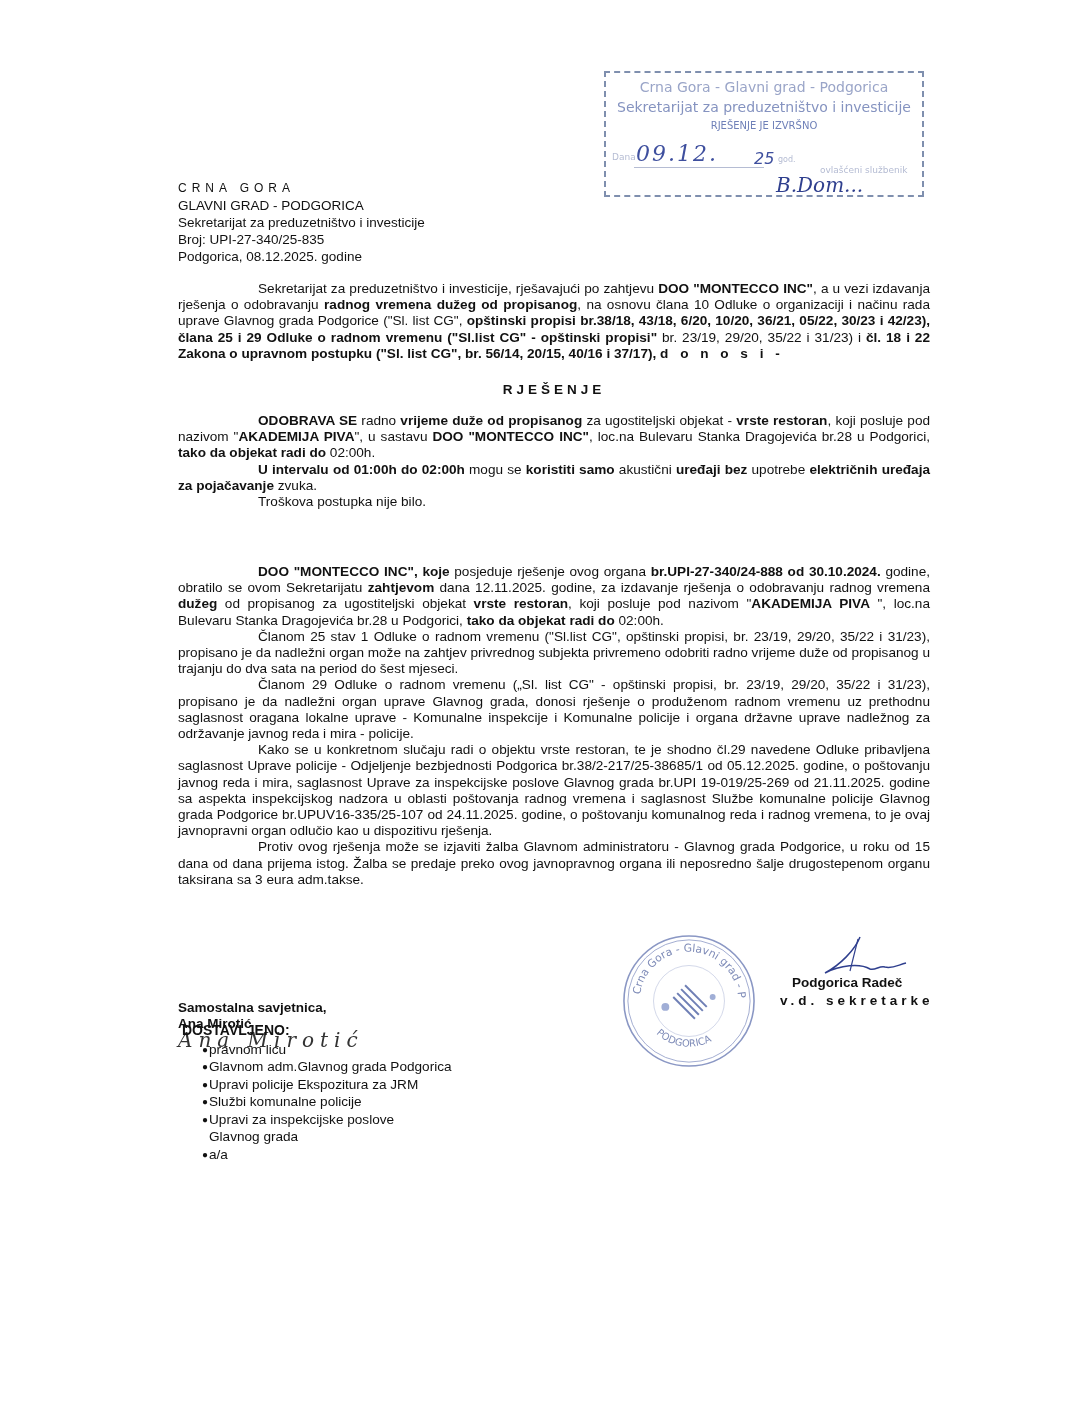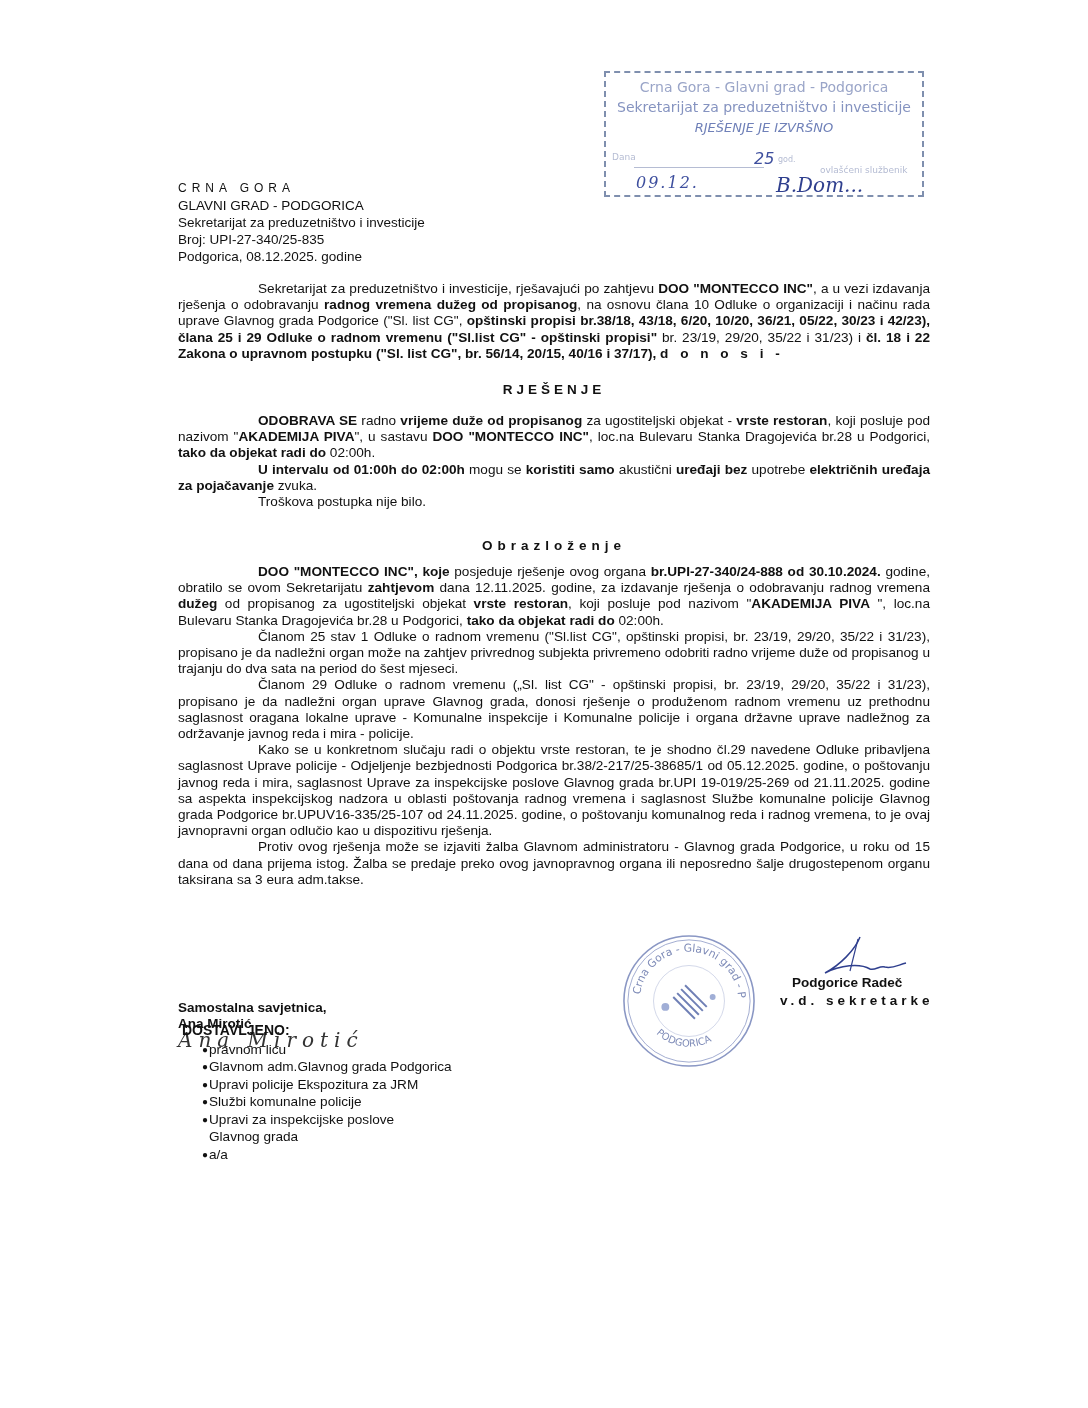--- a/index.html
+++ b/index.html
@@ -6,24 +6,24 @@
   body { width: 1088px; height: 1408px; position: relative; overflow: hidden;
          font-family: "Liberation Sans", sans-serif; color: #111; }
   .page { position: absolute; left: 0; top: 0; width: 1088px; height: 1408px; }
 
   
   .stamp-box { position: absolute; left: 604px; top: 71px; width: 320px; height: 126px;
                border: 2px dashed #7f8fae; border-style: dashed; color: #7f8cb8;
                font-family: "DejaVu Sans", sans-serif; box-sizing: border-box; }
   .stamp-box .l1 { position: absolute; left: 0; right: 0; top: 6px; text-align: center; font-size: 14px; color: #9aa5c8; }
   .stamp-box .l2 { position: absolute; left: 0; right: 0; top: 26px; text-align: center; font-size: 14px; color: #8593c0; }
-  .stamp-box .l3 { position: absolute; left: 0; right: 0; top: 47px; text-align: center; font-size: 13px; color: #6f80b8; font-style: italic; }
+  .stamp-box .l3 { position: absolute; left: 0; right: 0; top: 47px; text-align: center; font-size: 10px; color: #6f80b8; }
   .stamp-box .date-label { position: absolute; left: 6px; top: 79px; font-size: 9px; color: #b5bcd3; }
   .stamp-box .date-line { position: absolute; left: 28px; top: 94px; width: 130px; border-top: 1px solid #b5bcd3; }
-  .stamp-box .date-val { position: absolute; left: 30px; top: 68px; font-family: "DejaVu Serif", serif; font-size: 16px; color: #3e4f9e; letter-spacing: 2px; font-style: italic; margin-top: 32px; }
+  .stamp-box .date-val { position: absolute; left: 30px; top: 68px; font-family: "DejaVu Serif", serif; font-size: 22px; color: #3e4f9e; letter-spacing: 2px; font-style: italic; }
   .stamp-box .year-val { position: absolute; left: 148px; top: 76px; font-size: 16px; color: #3e4f9e; font-style: italic; }
   .stamp-box .god { position: absolute; left: 172px; top: 82px; font-size: 8px; color: #b5bcd3; }
   .stamp-box .ovl { position: absolute; left: 214px; top: 92px; font-size: 9px; color: #b5bcd3; }
   .stamp-box .sig { position: absolute; left: 170px; top: 100px; font-family: "DejaVu Serif", serif; font-style: italic; font-size: 20px; color: #2f3f8e; }
 
   
   .hdr { position: absolute; left: 178px; top: 180px; font-size: 13.5px; line-height: 17px; }
   .hdr .crna { letter-spacing: 5px; font-size: 12px; }
 
   
@@ -94,21 +94,20 @@
   <div class="body" id="resenje">
     <p class="p indent">
       <b>ODOBRAVA SE</b><span> radno </span><b>vrijeme duže od propisanog</b><span> za ugostiteljski objekat - </span><b>vrste restoran</b><span>, koji posluje pod nazivom "</span><b>AKADEMIJA PIVA</b><span>", u sastavu </span><b>DOO "MONTECCO INC"</b><span>, loc.na Bulevaru Stanka Dragojevića br.28 u Podgorici, </span><b>tako da objekat radi do</b><span> 02:00h.</span>
     </p>
     <p class="p indent">
       <b>U intervalu od 01:00h do 02:00h</b><span> mogu se </span><b>koristiti samo</b><span> akustični </span><b>uređaji bez</b><span> upotrebe </span><b>električnih uređaja za pojačavanje</b><span> zvuka.</span>
     </p>
     <p class="p indent">Troškova postupka nije bilo.</p>
   </div>
 
-  <div id="obr-title">Obrazloženje</div>
 
   <div class="body" id="obr">
     <p class="p indent">
       <b>DOO "MONTECCO INC", koje</b><span> posjeduje rješenje ovog organa </span><b>br.UPI-27-340/24-888 od 30.10.2024.</b><span> godine, obratilo se ovom Sekretarijatu </span><b>zahtjevom</b><span> dana 12.11.2025. godine, za izdavanje rješenja o odobravanju radnog vremena </span><b>dužeg</b><span> od propisanog za ugostiteljski objekat </span><b>vrste restoran</b><span>, koji posluje pod nazivom "</span><b>AKADEMIJA PIVA</b><span> ", loc.na Bulevaru Stanka Dragojevića br.28 u Podgorici, </span><b>tako da objekat radi do</b><span> 02:00h.</span>
     </p>
     <p class="p indent">Članom 25 stav 1 Odluke o radnom vremenu ("Sl.list CG", opštinski propisi, br. 23/19, 29/20, 35/22 i 31/23), propisano je da nadležni organ može na zahtjev privrednog subjekta privremeno odobriti radno vrijeme duže od propisanog u trajanju do dva sata na period do šest mjeseci.</p>
     <p class="p indent">Članom 29 Odluke o radnom vremenu („Sl. list CG" - opštinski propisi, br. 23/19, 29/20, 35/22 i 31/23), propisano je da nadležni organ uprave Glavnog grada, donosi rješenje o produženom radnom vremenu uz prethodnu saglasnost oragana lokalne uprave - Komunalne inspekcije i Komunalne policije i organa državne uprave nadležnog za održavanje javnog reda i mira - policije.</p>
     <p class="p indent">Kako se u konkretnom slučaju radi o objektu vrste restoran, te je shodno čl.29 navedene Odluke pribavljena saglasnost Uprave policije - Odjeljenje bezbjednosti Podgorica br.38/2-217/25-38685/1 od 05.12.2025. godine, o poštovanju javnog reda i mira, saglasnost Uprave za inspekcijske poslove Glavnog grada br.UPI 19-019/25-269 od 21.11.2025. godine sa aspekta inspekcijskog nadzora u oblasti poštovanja radnog vremena i saglasnost Službe komunalne policije Glavnog grada Podgorice br.UPUV16-335/25-107 od 24.11.2025. godine, o poštovanju komunalnog reda i radnog vremena, to je ovaj javnopravni organ odlučio kao u dispozitivu rješenja.</p>
     <p class="p indent">Protiv ovog rješenja može se izjaviti žalba Glavnom administratoru - Glavnog grada Podgorice, u roku od 15 dana od dana prijema istog. Žalba se predaje preko ovog  javnopravnog organa ili neposredno šalje drugostepenom organu taksirana sa 3 eura adm.takse.</p>
   </div>
@@ -141,21 +140,21 @@
     </g>
     <circle cx="46" cy="76" r="4" fill="#a0aed6"></circle>
     <circle cx="94" cy="66" r="3" fill="#a0aed6"></circle>
   </svg>
 
   <svg class="right-sig" viewBox="0 0 110 50">
     <path d="M 60 2 C 55 15, 40 30, 25 38 C 40 30, 60 28, 70 34 C 75 36, 80 30, 85 32 C 92 34, 98 30, 106 28" fill="none" stroke="#2f3f8e" stroke-width="1.5"></path>
     <path d="M 58 4 L 50 36" fill="none" stroke="#2f3f8e" stroke-width="1.2"></path>
   </svg>
   <div class="signer">
-    <div class="name">Podgorice Radeč</div>
+    <div class="name">Podgorica Radeč</div>
     <div class="role">v.d. sekretarke</div>
   </div>
 
   <div class="dost">
     <div class="title">DOSTAVLJENO:</div>
     <ul>
       <li>
           <span class="bullet">●</span>
           <span class="txt">pravnom licu</span>
         </li>

